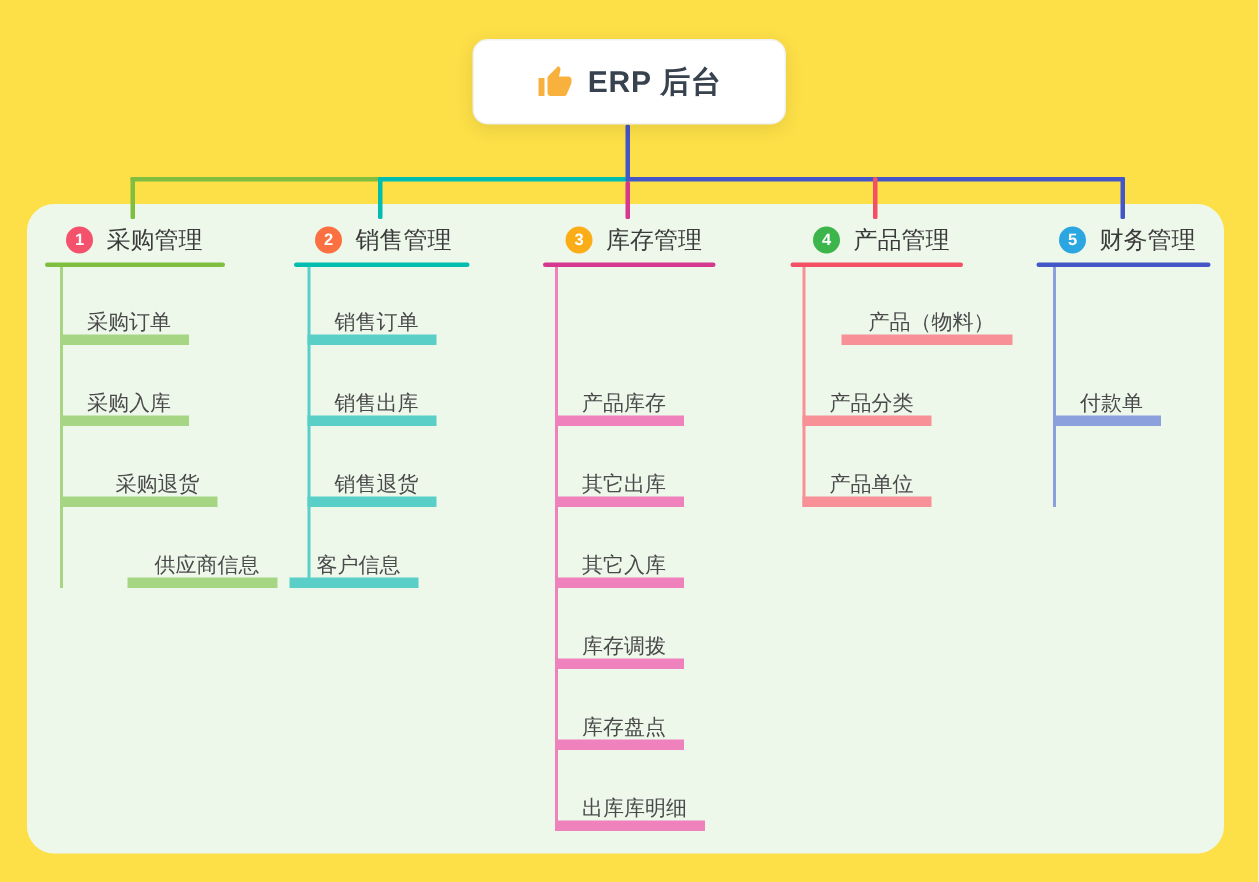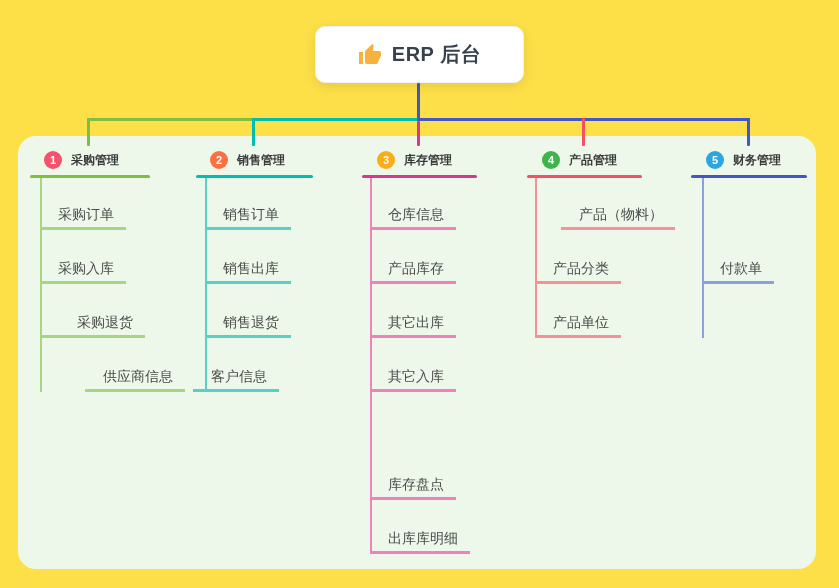--- a/index.html
+++ b/index.html
@@ -52,22 +52,22 @@
     width: 18px; height: 18px;
     border-radius: 50%;
     color: #fff;
     font-size: 11px;
     font-weight: 700;
     line-height: 18px;
     text-align: center;
     flex: 0 0 auto;
   }
   .branch-label {
-    font-size: 12px;
-    font-weight: 700;
+    font-size: 16px;
+    font-weight: 400;
     color: #3a3a3a;
     white-space: nowrap;
   }
   .branch-underline {
     position: absolute;
     height: 3px;
     border-radius: 2px;
     z-index: 2;
   }
   .trunk {
@@ -76,21 +76,21 @@
     z-index: 1;
   }
   .child {
     position: absolute;
     height: 28px;
     line-height: 25px;
     padding: 0 12px 0 18px;
     font-size: 14px;
     color: #4a4a4a;
     white-space: nowrap;
-    border-bottom: 3px solid #f97316;
+    border-bottom: 7px solid #f97316;
     z-index: 2;
   }
 </style>
 </head>
 <body>
 
 <div class="stage">
 
   <div class="panel" style="background: rgb(237, 248, 235);"></div>
 
@@ -134,24 +134,24 @@
   <div class="child" style="left: 205px; top: 256px; border-bottom-color: rgb(89, 207, 199);">销售出库</div>
   <div class="child" style="left: 205px; top: 310px; border-bottom-color: rgb(89, 207, 199);">销售退货</div>
   <div class="child" style="left: 193px; top: 364px; border-bottom-color: rgb(89, 207, 199); text-align: right;">客户信息</div>
 
   <div class="branch-header" style="left:377px;top:147px;">
     <span class="badge" style="background: rgb(251, 173, 24);">3</span>
     <span class="branch-label">库存管理</span>
   </div>
   <div class="branch-underline" style="left: 362px; top: 175px; width: 115px; background: rgb(214, 55, 143);"></div>
   <div class="trunk" style="left: 370px; top: 177px; height: 377px; background: rgb(239, 130, 189);"></div>
-  <div class="child" style="left: 370px; top: 202px; border-bottom-color: rgb(239, 130, 189);">仓库信息</div>
   <div class="child" style="left: 370px; top: 256px; border-bottom-color: rgb(239, 130, 189);">产品库存</div>
   <div class="child" style="left: 370px; top: 310px; border-bottom-color: rgb(239, 130, 189);">其它出库</div>
   <div class="child" style="left: 370px; top: 364px; border-bottom-color: rgb(239, 130, 189);">其它入库</div>
+  <div class="child" style="left: 370px; top: 418px; border-bottom-color: rgb(239, 130, 189);">库存调拨</div>
   <div class="child" style="left: 370px; top: 472px; border-bottom-color: rgb(239, 130, 189);">库存盘点</div>
   <div class="child" style="left: 370px; top: 526px; border-bottom-color: rgb(239, 130, 189);">出库库明细</div>
 
   <div class="branch-header" style="left:542px;top:147px;">
     <span class="badge" style="background: rgb(60, 181, 74);">4</span>
     <span class="branch-label">产品管理</span>
   </div>
   <div class="branch-underline" style="left: 527px; top: 175px; width: 115px; background: rgb(244, 79, 98);"></div>
   <div class="trunk" style="left: 535px; top: 177px; height: 161px; background: rgb(247, 144, 151);"></div>
   <div class="child" style="left: 561px; top: 202px; border-bottom-color: rgb(247, 144, 151);">产品（物料）</div>

